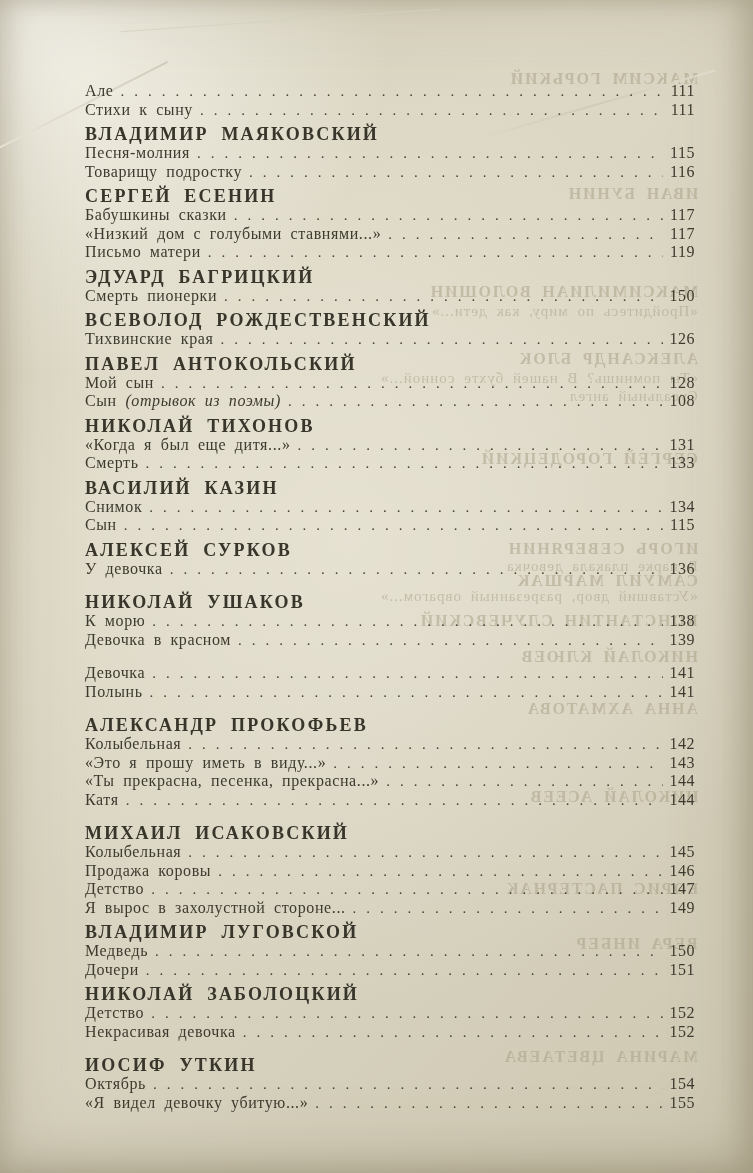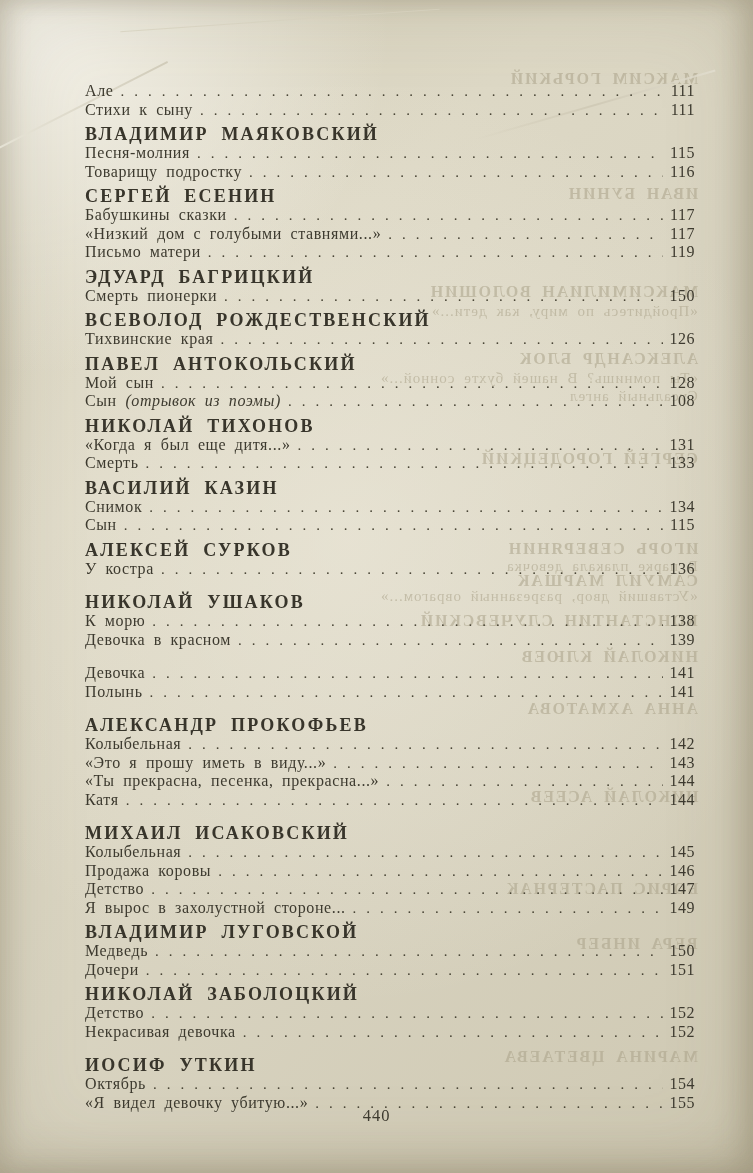--- a/index.html
+++ b/index.html
@@ -203,21 +203,21 @@
         </div>
         <div class="entry">
           <span class="title">Сын</span>
           <span class="leader">......................................................................</span>
           <span class="pagenum">115</span>
         </div>
       </section>
       <section class="toc-section">
         <h2 class="author">АЛЕКСЕЙ СУРКОВ</h2>
         <div class="entry">
-          <span class="title">У костра</span>
+          <span class="title">У девочка</span>
           <span class="leader">......................................................................</span>
           <span class="pagenum">136</span>
         </div>
       </section>
       <section class="toc-section big-gap">
         <h2 class="author">НИКОЛАЙ УШАКОВ</h2>
         <div class="entry">
           <span class="title">К морю</span>
           <span class="leader">......................................................................</span>
           <span class="pagenum">138</span>
@@ -320,14 +320,13 @@
           <span class="pagenum">154</span>
         </div>
         <div class="entry">
           <span class="title">«Я видел девочку убитую...»</span>
           <span class="leader">......................................................................</span>
           <span class="pagenum">155</span>
         </div>
       </section>
     </main>
 
-  <div class="folio">440</div>
 </div>
 
 </body></html>

